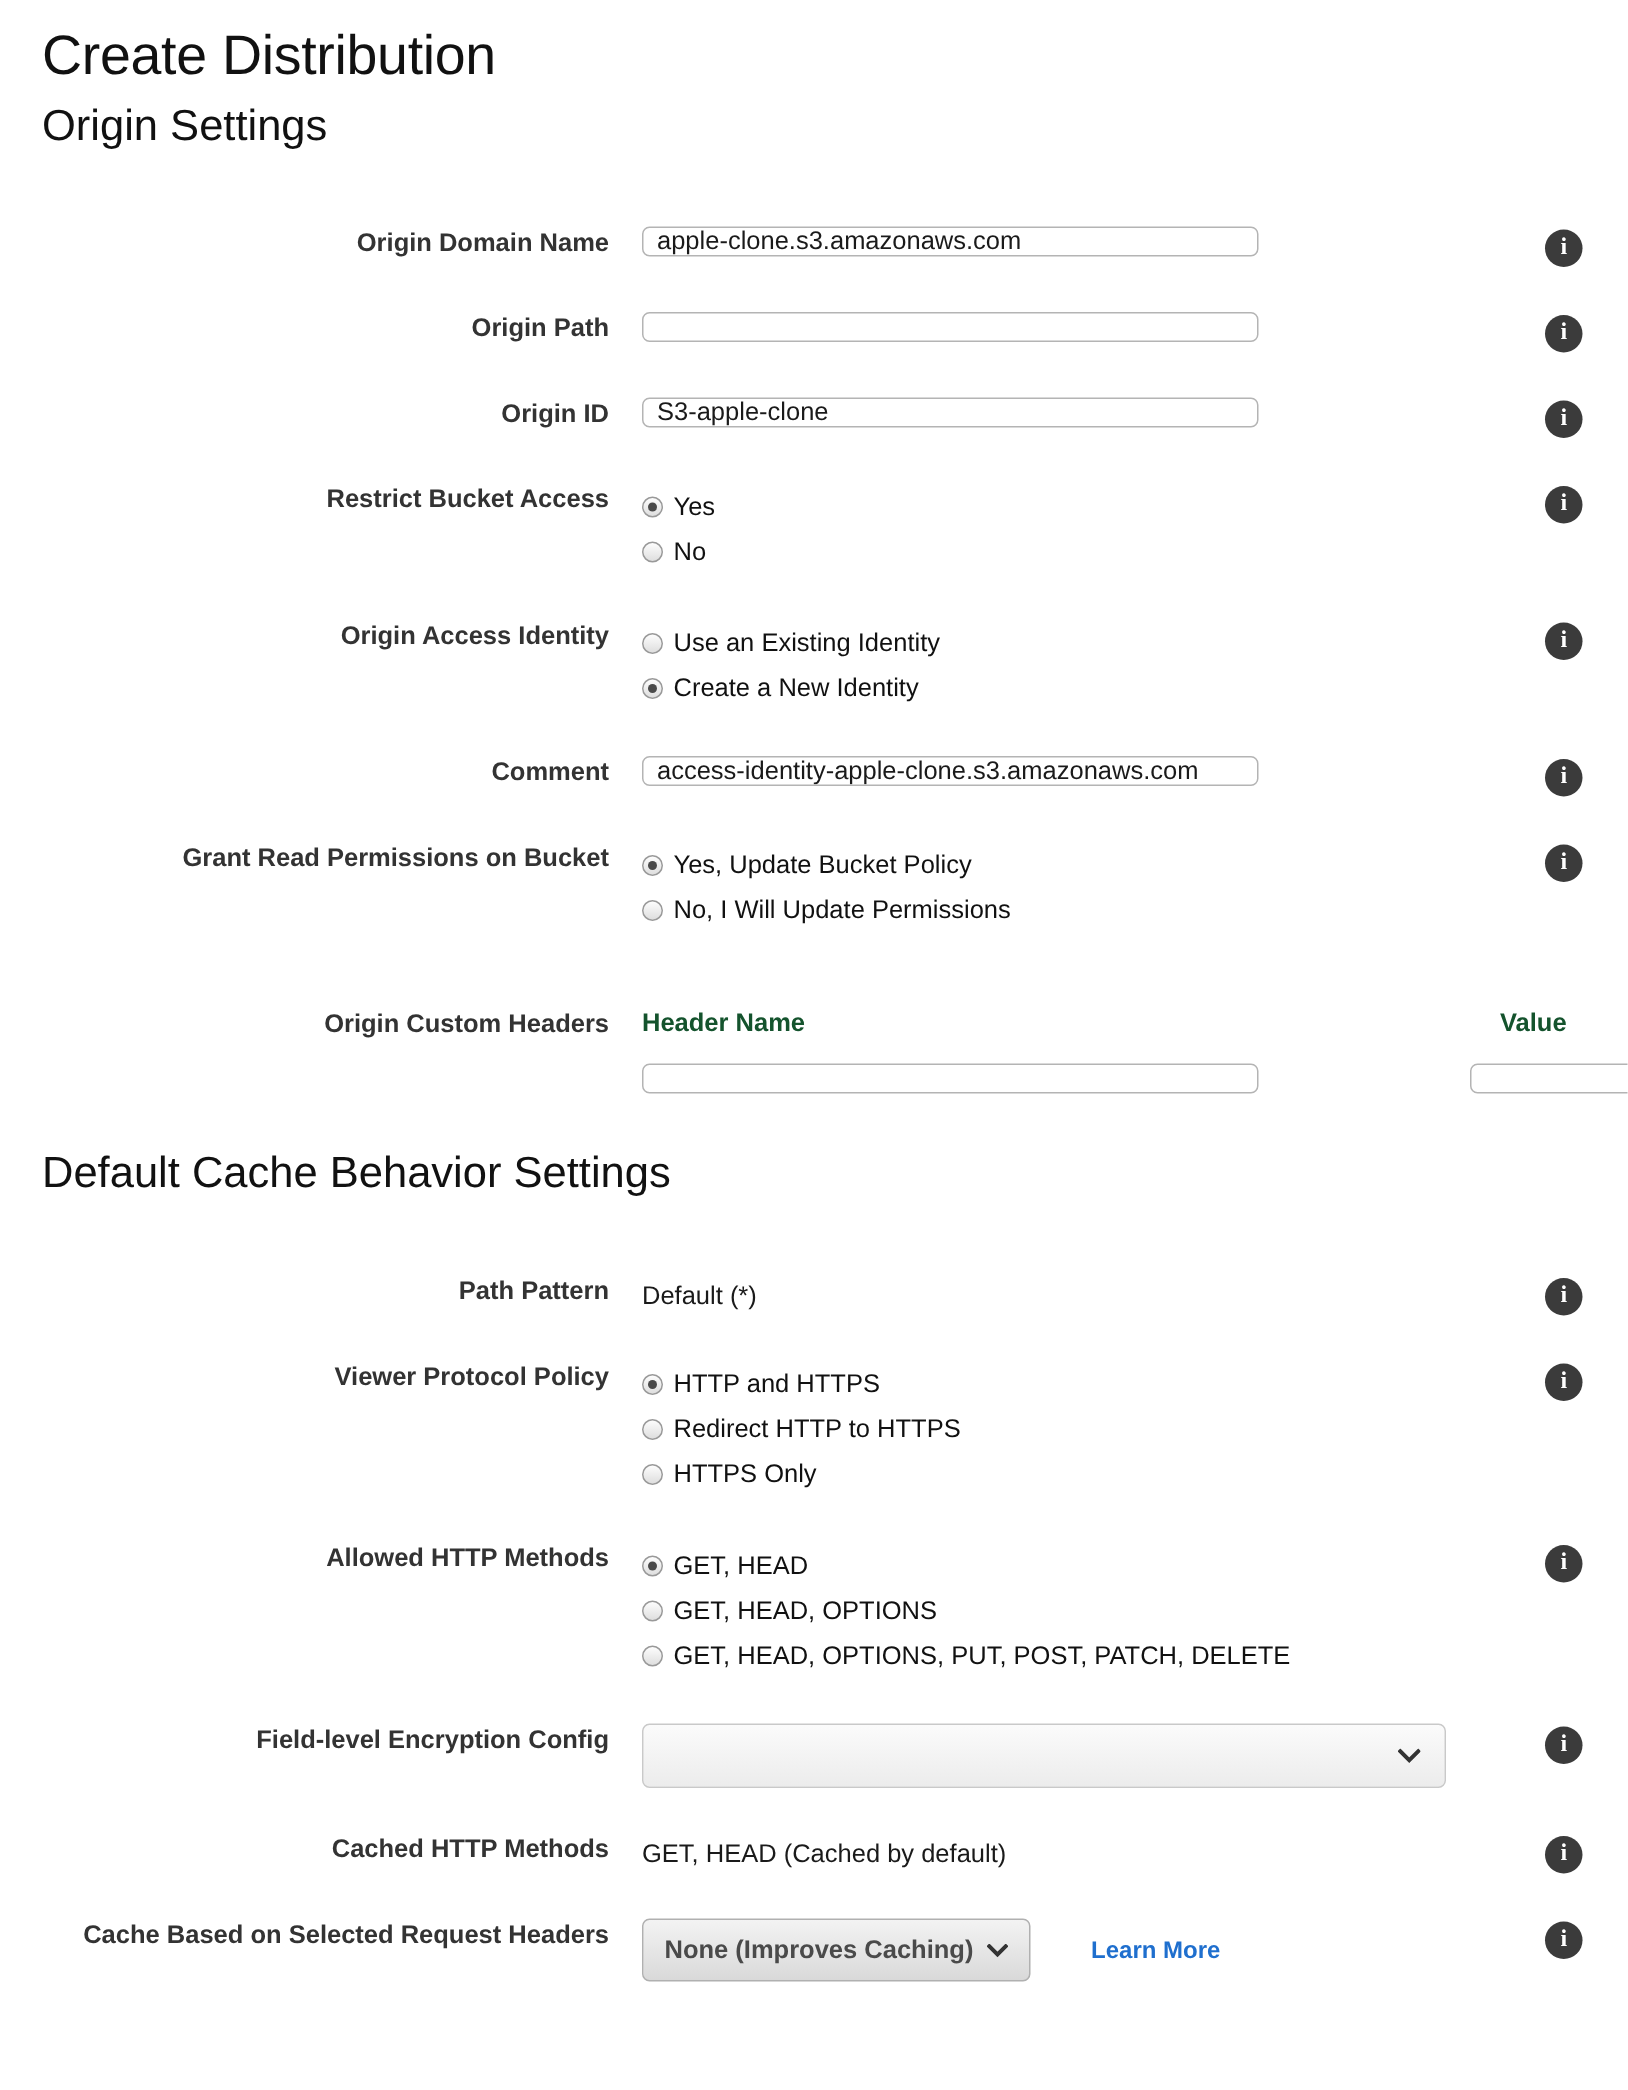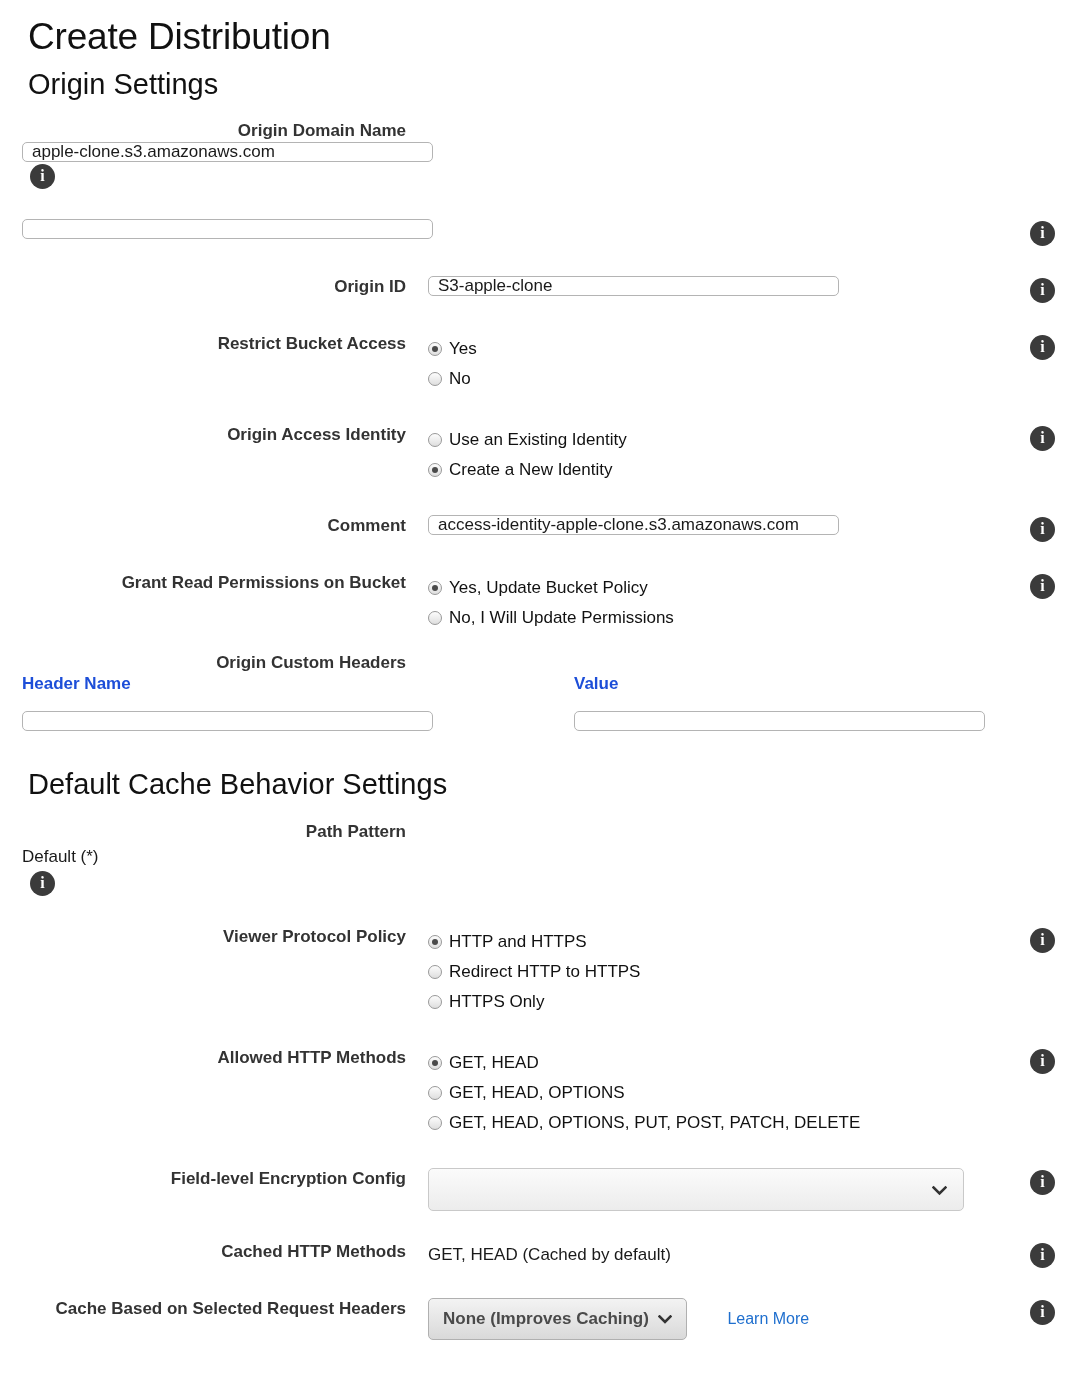--- a/index.html
+++ b/index.html
@@ -167,29 +167,31 @@
   }
   .dd-button .chev { font-size: 14px; color: #333; font-weight: bold; }
 
   .link {
     display: inline-block;
     color: #1f6fce;
     font-size: 16px;
     text-decoration: none;
     margin-left: 36px;
     cursor: pointer;
+    font-weight: bold;
   }
 
   
   .headers-head {
     display: flex;
     align-items: baseline;
     font-size: 17px;
     font-weight: bold;
-    color: #1d4ed8;
+    color: #14532d;
+    gap: 20px;
   }
   .col-header-name { width: 552px; min-width: 552px; }
   .col-value { width: 200px; }
 
   .headers-inputs {
     display: flex;
     margin-top: 17px;
   }
   .headers-inputs .hi-name {
     width: 411px; min-width: 411px;
@@ -210,21 +212,21 @@
     color: #ffffff;
     font-family: "Liberation Serif", serif;
     font-weight: bold;
     font-size: 16px;
     line-height: 1;
     cursor: pointer;
     user-select: none;
   }
   .info-icon span { display: block; margin-top: -1px; }
   .mt-md { margin-top: 30px; }
-  .mt-lg { margin-top: 19px; flex-direction: column; }
+  .mt-lg { margin-top: 50px; }
 </style>
 </head>
 <body>
 
 <div class="page">
 
   <h1 class="h1-title">Create Distribution</h1>
 
   <h2 class="h2-section">Origin Settings</h2>
 
@@ -236,20 +238,21 @@
         <input class="text-input" type="text" value="apple-clone.s3.amazonaws.com" style="">
       </div>
       <div class="info-col">
         <span class="info-icon">
             <span>i</span>
           </span>
       </div>
     </div>
 
     <div class="row mt-md">
+      <div class="label-col">Origin Path</div>
       <div class="field-col">
         <input class="text-input" type="text" value="" style="">
       </div>
       <div class="info-col">
         <span class="info-icon">
             <span>i</span>
           </span>
       </div>
     </div>
 

